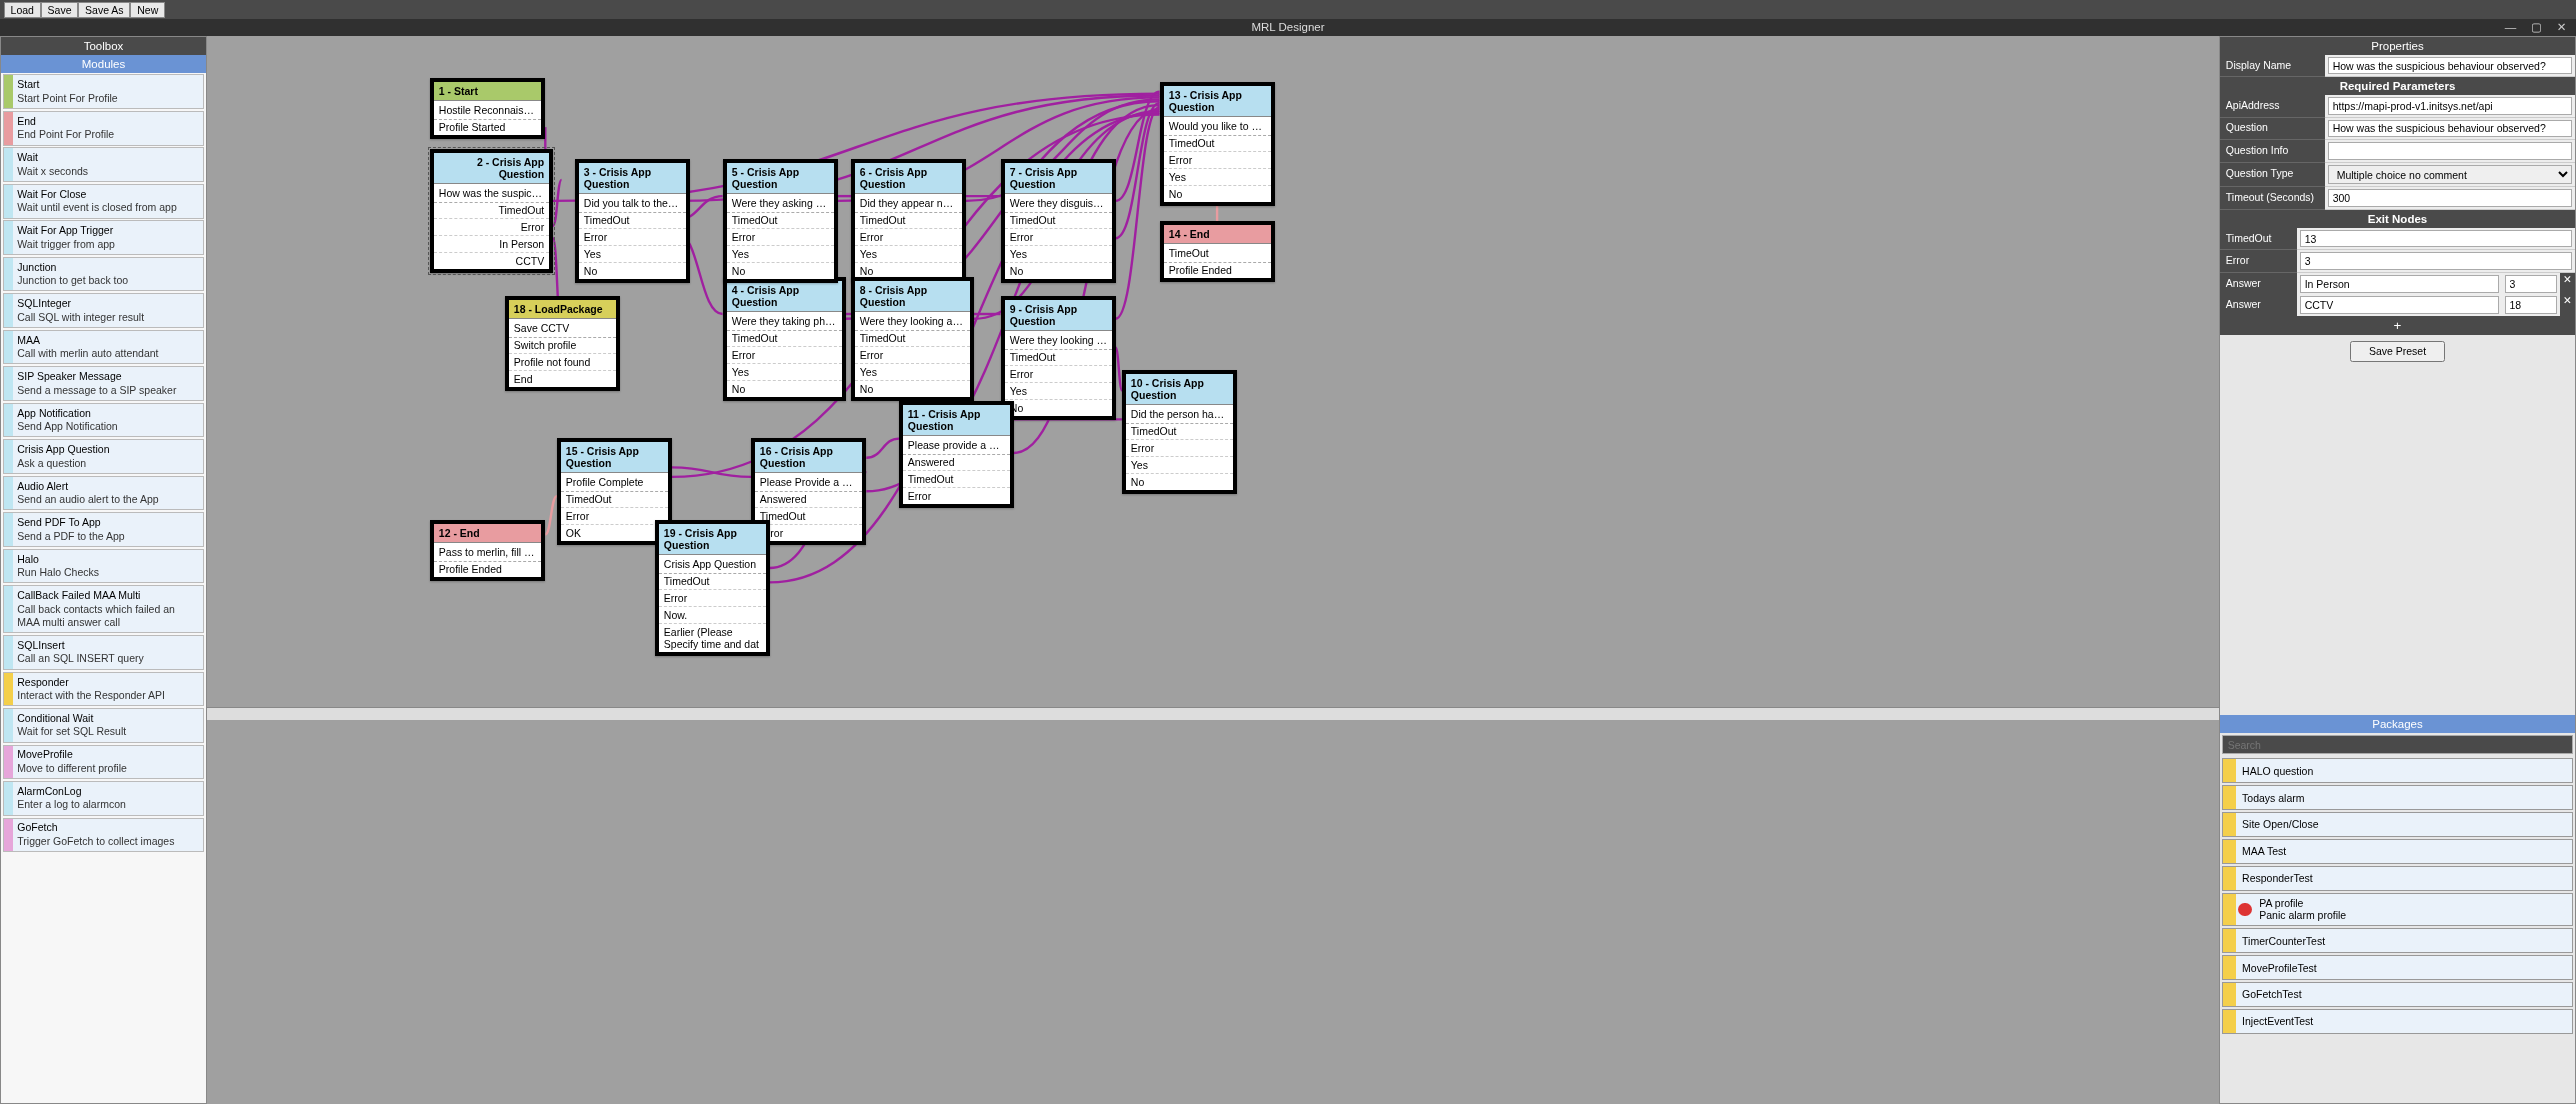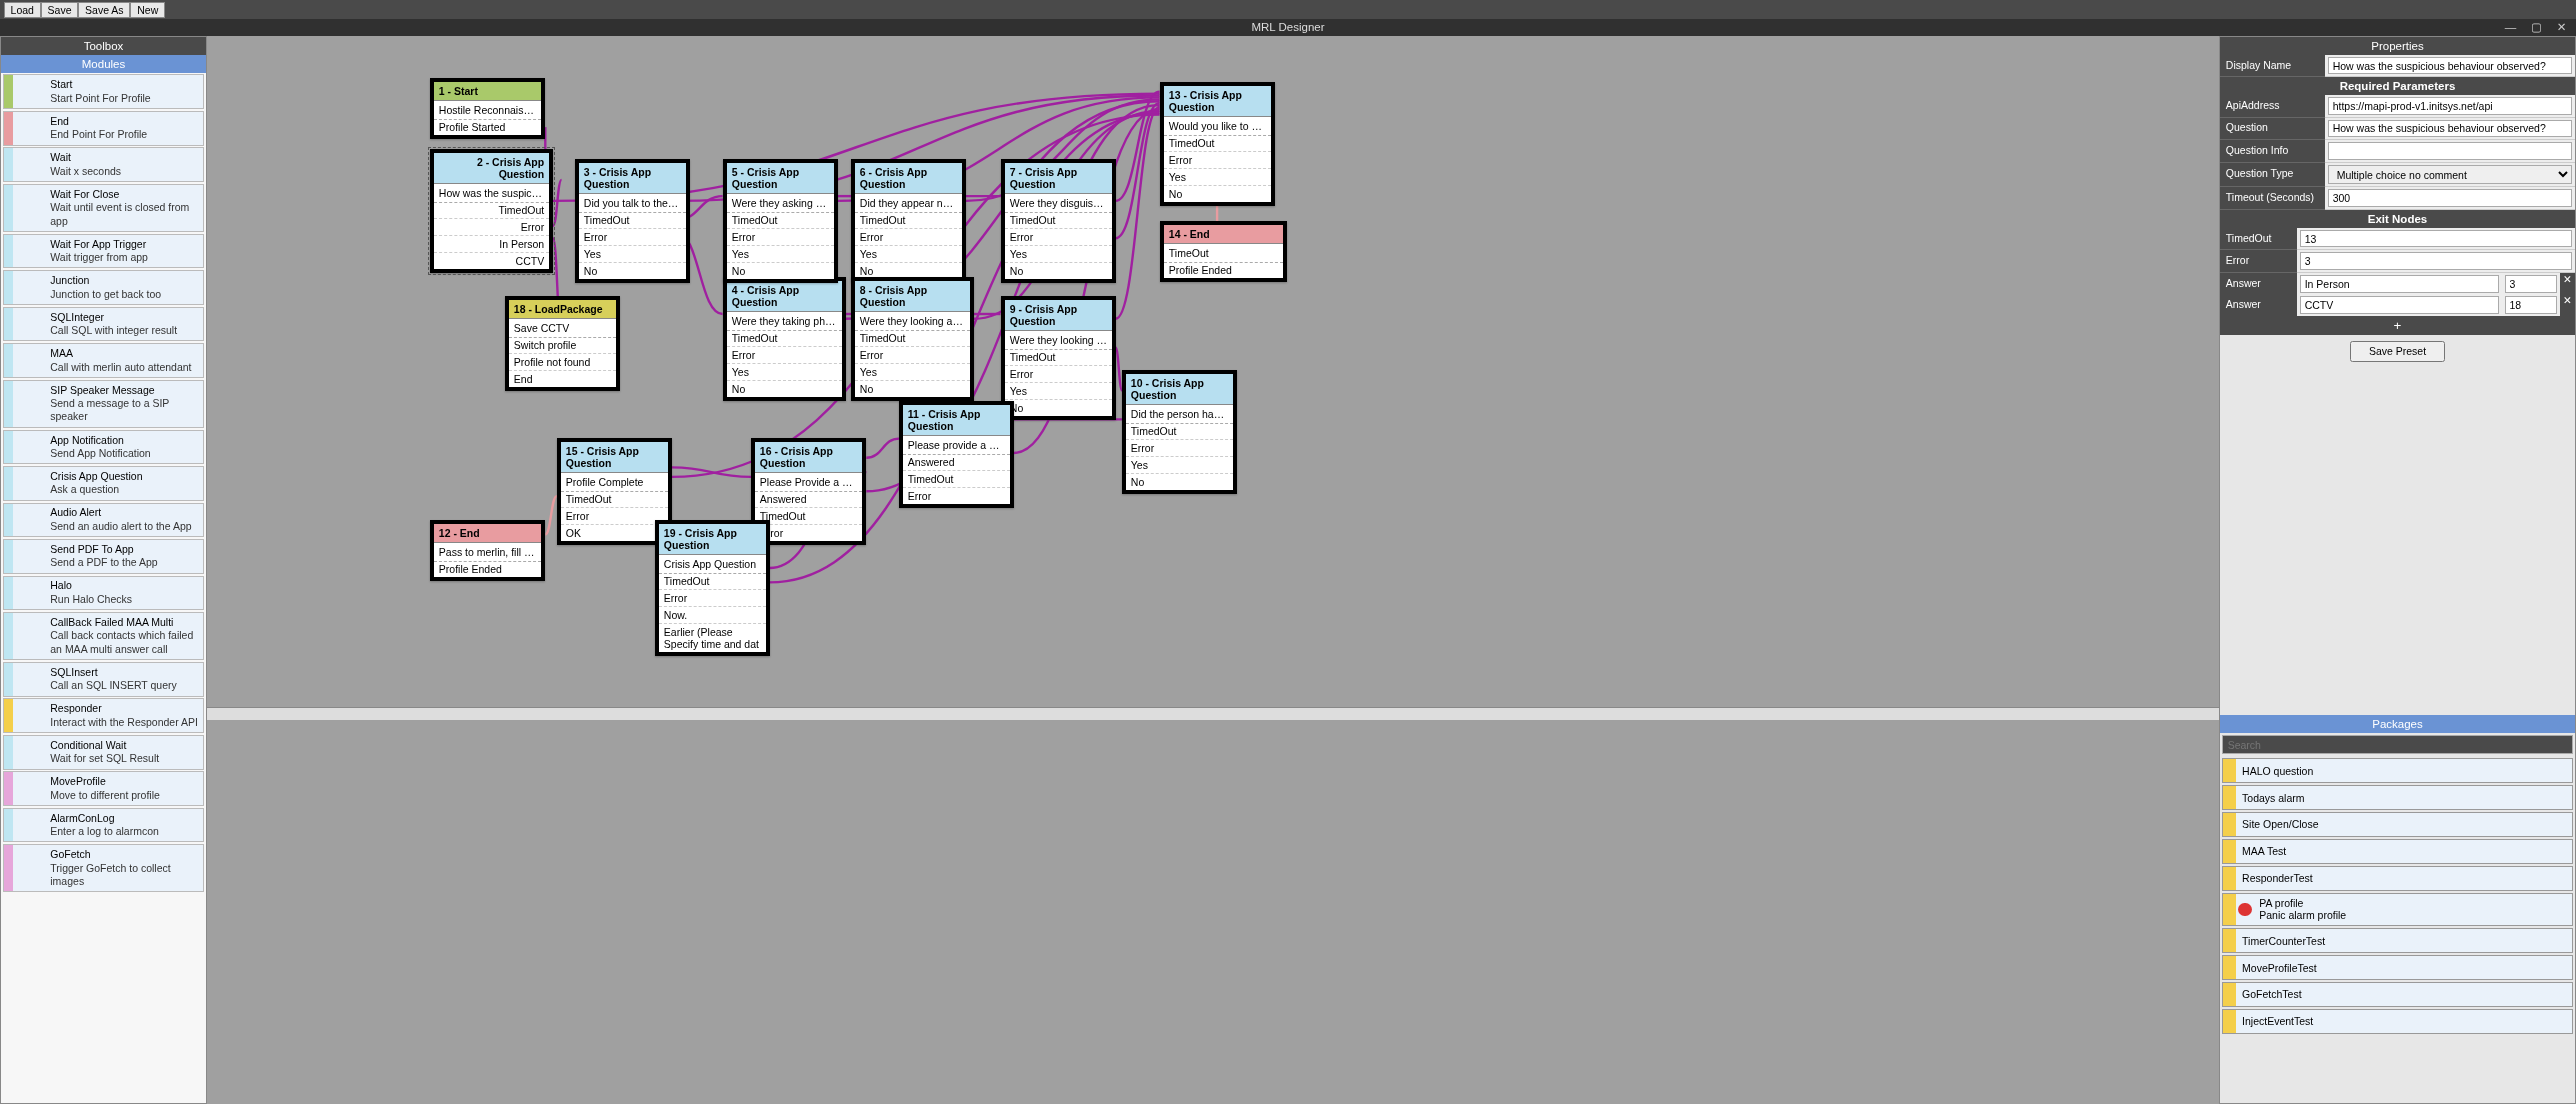--- a/index.html
+++ b/index.html
@@ -13,21 +13,21 @@
 
   .app { display:flex; height:calc(100% - 36px); }
 
   
   .leftcol { width:207px; flex-shrink:0; display:flex; flex-direction:column; border:1px solid #888;}
   .panel-title { background:#4a4a4a; color:#fff; text-align:center; font-size:11.5px; padding:2.9px 0;}
   .panel-sub   { background:#6a93d4; color:#fff; text-align:center; font-size:11.5px; padding:2.9px 0;}
   .module-list { background:#f7f7f7; overflow-y:auto; flex:1;}
   .module { border:1px solid #bbb; margin:1.9px; background:#eaf2fa; display:flex; cursor:grab;}
   .module .stripe { width:9.6px; flex-shrink:0;}
-  .module .txt { padding:2.9px 3.8px; font-size:10.5px; line-height:13.4px;margin-left:33px;}
+  .module .txt { padding:2.9px 3.8px; font-size:10.5px; line-height:13.4px;}
   .module .txt .name { font-weight:500;}
   .module .txt .desc { color:#333;}
 
   
   .canvas-wrap { flex:1; position:relative; overflow:auto; background:#a0a0a0;}
   .canvas { position:relative; width:1150px; height:671px;}
   svg.wires { position:absolute; inset:0; width:100%; height:100%; pointer-events:none;}
 
   .node { position:absolute; width:115px; background:#fff; border:4px solid #000000; font-size:10.5px; box-shadow:0 1px 1.9px rgba(0,0,0,.25);}
   .node.selected { outline:1.9px dashed #555; outline-offset:1.9px;text-align:right;}
@@ -361,21 +361,21 @@
           <div class="port">Profile Ended</div>
         </div>
         <div class="node" style="left: 953px; top: 46px; width: 115px;">
           <div class="head" style="background:#b7dff0">13 - Crisis App Question</div>
          <div class="body">Would you like to carry on with this</div>
           <div class="port">TimedOut</div>
           <div class="port">Error</div>
           <div class="port">Yes</div>
           <div class="port">No</div>
         </div>
-        <div class="node" style="left: 953px; top: 185px; width: 127px;">
+        <div class="node" style="left: 953px; top: 185px; width: 115px;">
           <div class="head" style="background:#e89ca0">14 - End</div>
          <div class="body">TimeOut</div>
           <div class="port">Profile Ended</div>
         </div>
         <div class="node" style="left: 350px; top: 402px; width: 115px;">
           <div class="head" style="background:#b7dff0">15 - Crisis App Question</div>
          <div class="body">Profile Complete</div>
           <div class="port">TimedOut</div>
           <div class="port">Error</div>
           <div class="port">OK</div>

